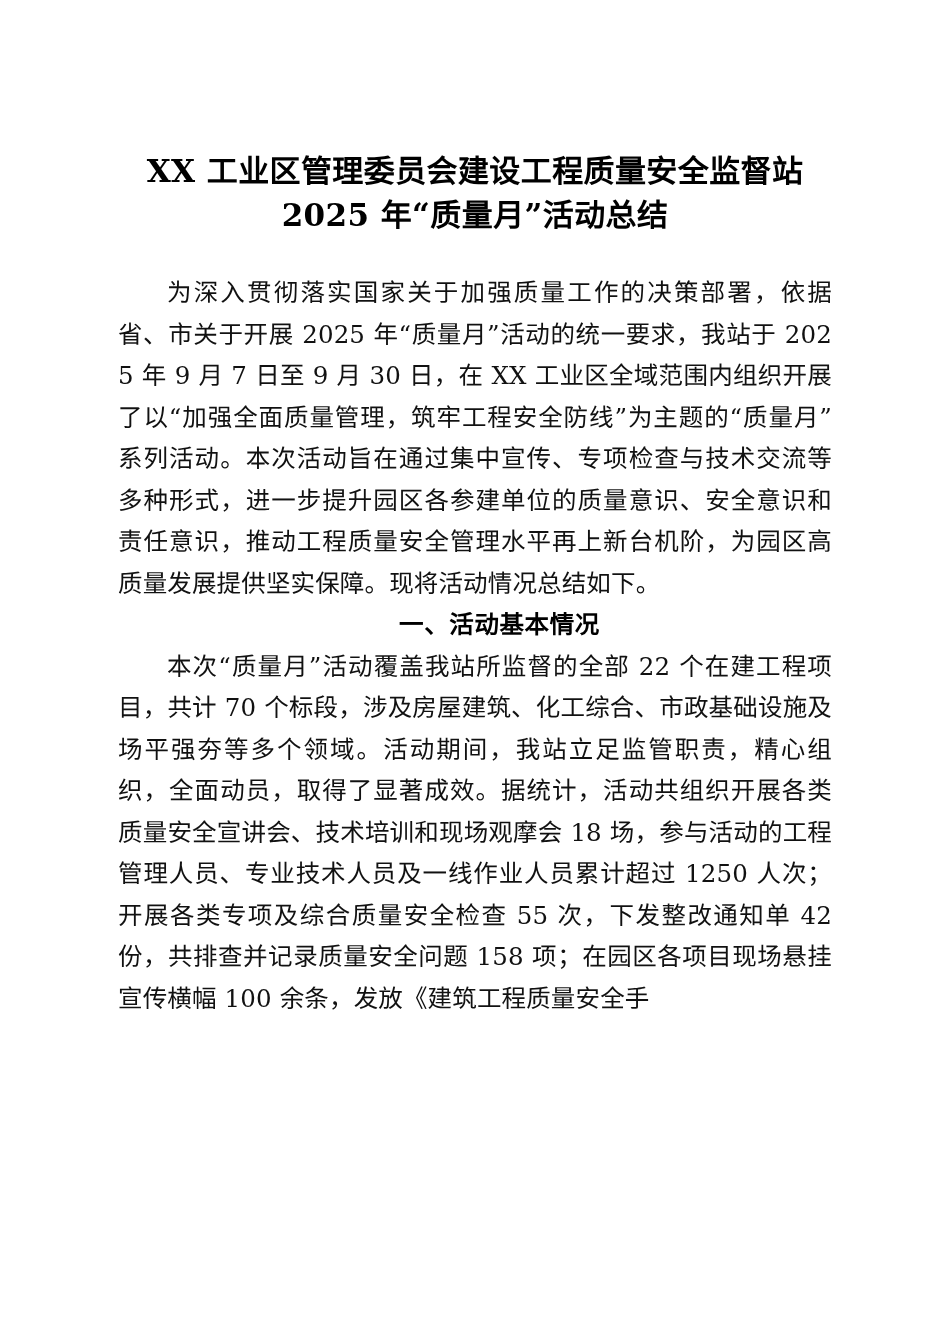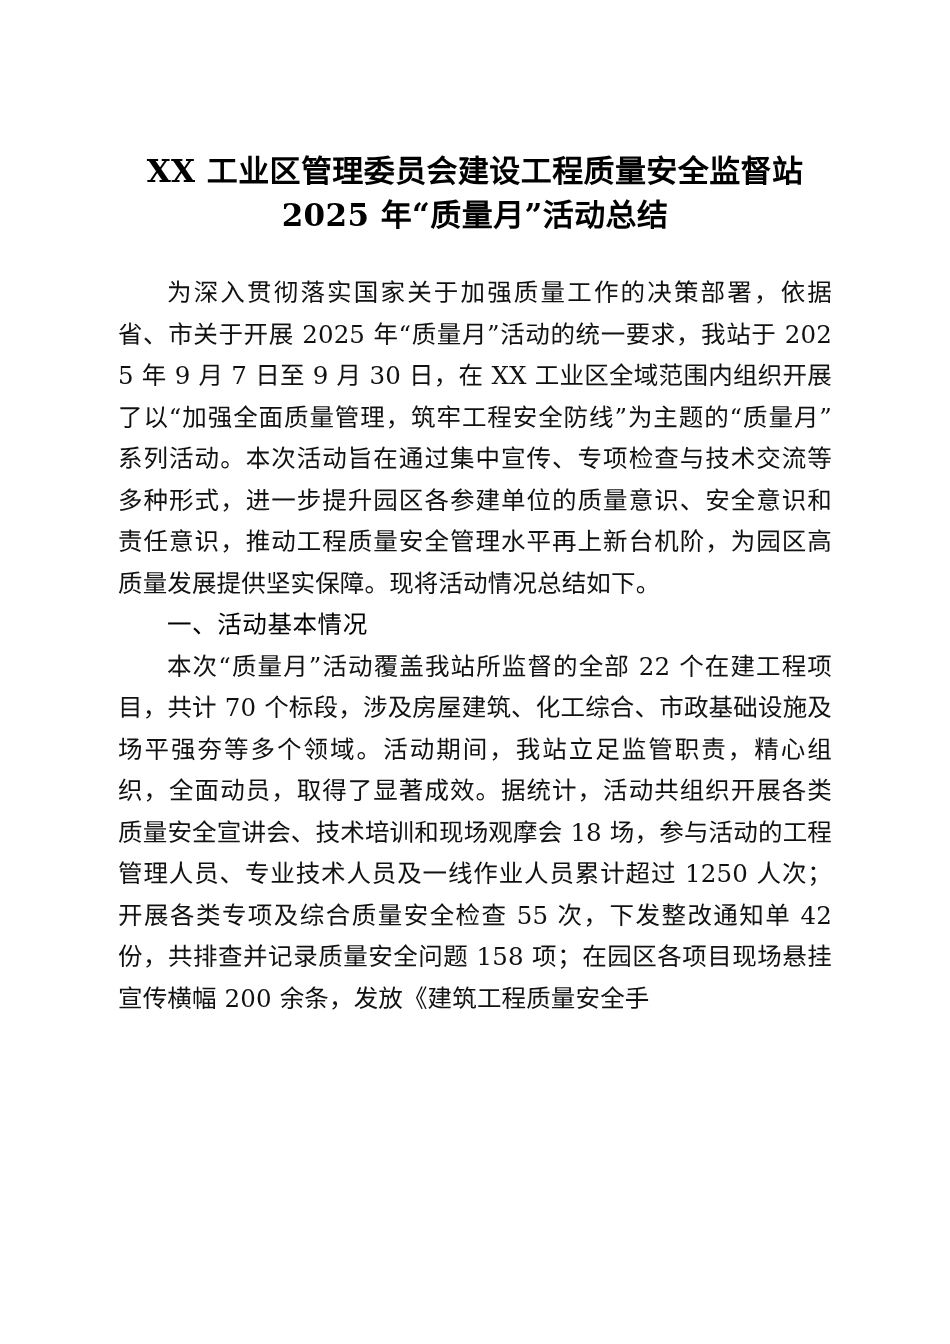--- a/index.html
+++ b/index.html
@@ -62,39 +62,39 @@
     letter-spacing: 0.15px;
     color: #111;
     font-family: "DejaVu Serif", "Liberation Serif", serif;
     word-break: break-all;
   }
 
   h2.section-heading {
     margin: 0;
     padding: 0;
     font-family: "DejaVu Sans", "Liberation Sans", sans-serif;
-    font-weight: normal;
+    font-weight: bold;
     font-size: 24.5px;
     line-height: 41.5px;
     text-indent: 2em;
     letter-spacing: 0.6px;
     color: #000;
-    text-align: left;
+    text-align: center;
   }
 </style>
 </head>
 <body>
 
 <div class="page">
 
   <h1 class="doc-title">XX 工业区管理委员会建设工程质量安全监督站 2025 年“质量月”活动总结</h1>
 
   <div class="body-col">
 
     <p class="para">为深入贯彻落实国家关于加强质量工作的决策部署，依据省、市关于开展 2025 年“质量月”活动的统一要求，我站于 2025 年 9 月 7 日至 9 月 30 日，在 XX 工业区全域范围内组织开展了以“加强全面质量管理，筑牢工程安全防线”为主题的“质量月”系列活动。本次活动旨在通过集中宣传、专项检查与技术交流等多种形式，进一步提升园区各参建单位的质量意识、安全意识和责任意识，推动工程质量安全管理水平再上新台机阶，为园区高质量发展提供坚实保障。现将活动情况总结如下。</p>
 
     <h2 class="section-heading">一、活动基本情况</h2>
 
-    <p class="para">本次“质量月”活动覆盖我站所监督的全部 22 个在建工程项目，共计 70 个标段，涉及房屋建筑、化工综合、市政基础设施及场平强夯等多个领域。活动期间，我站立足监管职责，精心组织，全面动员，取得了显著成效。据统计，活动共组织开展各类质量安全宣讲会、技术培训和现场观摩会 18 场，参与活动的工程管理人员、专业技术人员及一线作业人员累计超过 1250 人次；开展各类专项及综合质量安全检查 55 次，下发整改通知单 42 份，共排查并记录质量安全问题 158 项；在园区各项目现场悬挂宣传横幅 200 余条，发放《建筑工程质量安全手</p>
+    <p class="para">本次“质量月”活动覆盖我站所监督的全部 22 个在建工程项目，共计 70 个标段，涉及房屋建筑、化工综合、市政基础设施及场平强夯等多个领域。活动期间，我站立足监管职责，精心组织，全面动员，取得了显著成效。据统计，活动共组织开展各类质量安全宣讲会、技术培训和现场观摩会 18 场，参与活动的工程管理人员、专业技术人员及一线作业人员累计超过 1250 人次；开展各类专项及综合质量安全检查 55 次，下发整改通知单 42 份，共排查并记录质量安全问题 158 项；在园区各项目现场悬挂宣传横幅 100 余条，发放《建筑工程质量安全手</p>
 
   </div>
 
 </div>
 
 </body></html>

